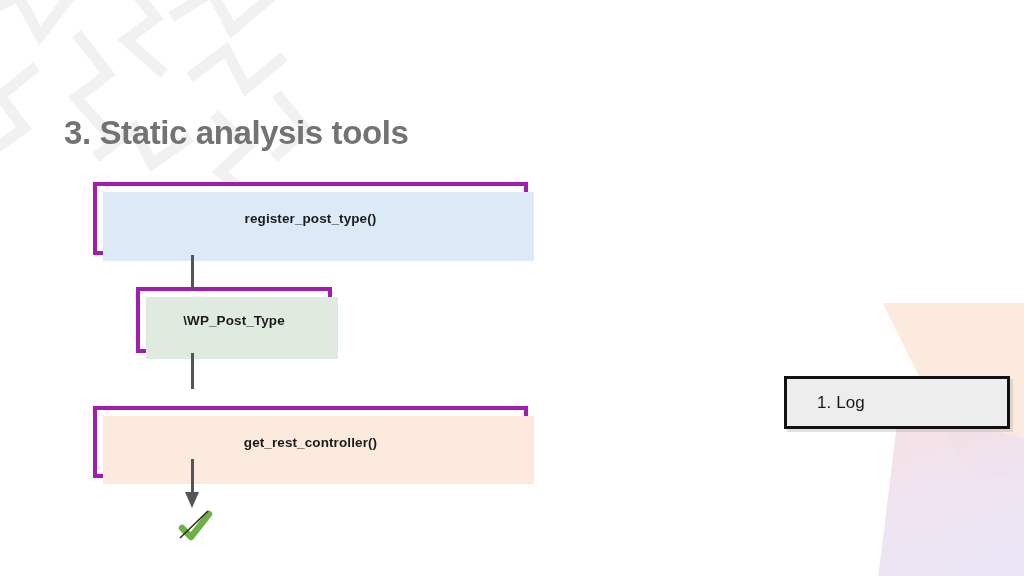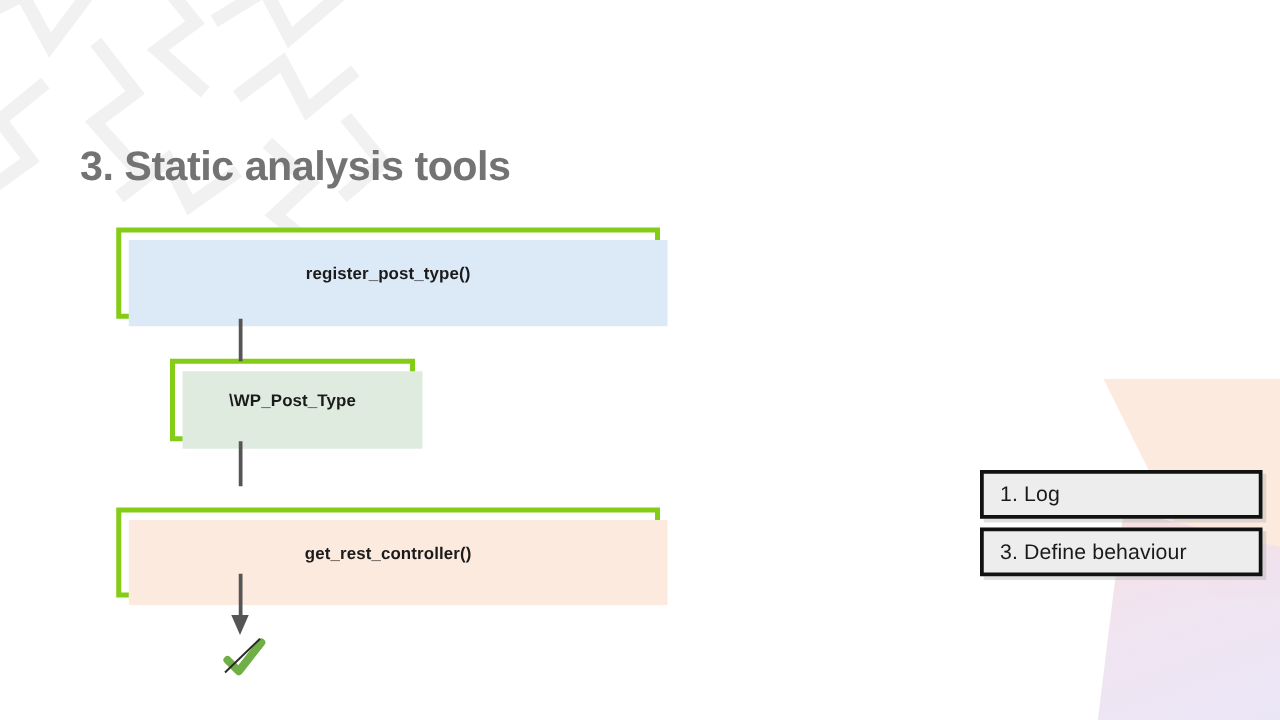--- a/index.html
+++ b/index.html
@@ -72,21 +72,21 @@
   
   .flow {
     position: absolute;
     left: 0;
     top: 0;
     z-index: 2;
   }
 
   .node {
     position: absolute;
-    border: 4px solid #84cc16;
+    border: 4px solid #a21caf;
     background: #ffffff;
     display: flex;
     align-items: center;
     justify-content: center;
   }
   .node .node-fill {
     position: absolute;
     left: 6px;
     top: 6px;
     right: -10px;
@@ -154,26 +154,26 @@
   
   .rank-list {
     position: absolute;
     left: 784px;
     top: 376px;
     width: 226px;
     z-index: 3;
   }
   .rank-item {
     position: relative;
-    height: 39px;
+    height: 53px;
     border: 3.5px solid #111111;
     background: #EDEDED;
     display: flex;
     align-items: center;
-    padding-left: 13px;
+    padding-left: 30px;
     margin-bottom: 7px;
     box-shadow: 3px 3px 0 rgba(170,170,170,.35);
   }
   .rank-item:last-child { margin-bottom: 0; }
   .rank-item.highlight { background: #FCEADF; }
   .rank-item .rank-label {
     font-size: 17px;
     font-weight: 400;
     color: #1a1a1a;
     letter-spacing: .1px;
@@ -236,17 +236,14 @@
   </svg>
 </div>
 
 <div class="rank-list">
 
   <div class="rank-item">
     <span class="rank-label">1.  Log</span>
   </div>
 
 
-  <div class="rank-item">
-    <span class="rank-label">3.  Define behaviour</span>
-  </div>
 
 </div>
 
 </body></html>

